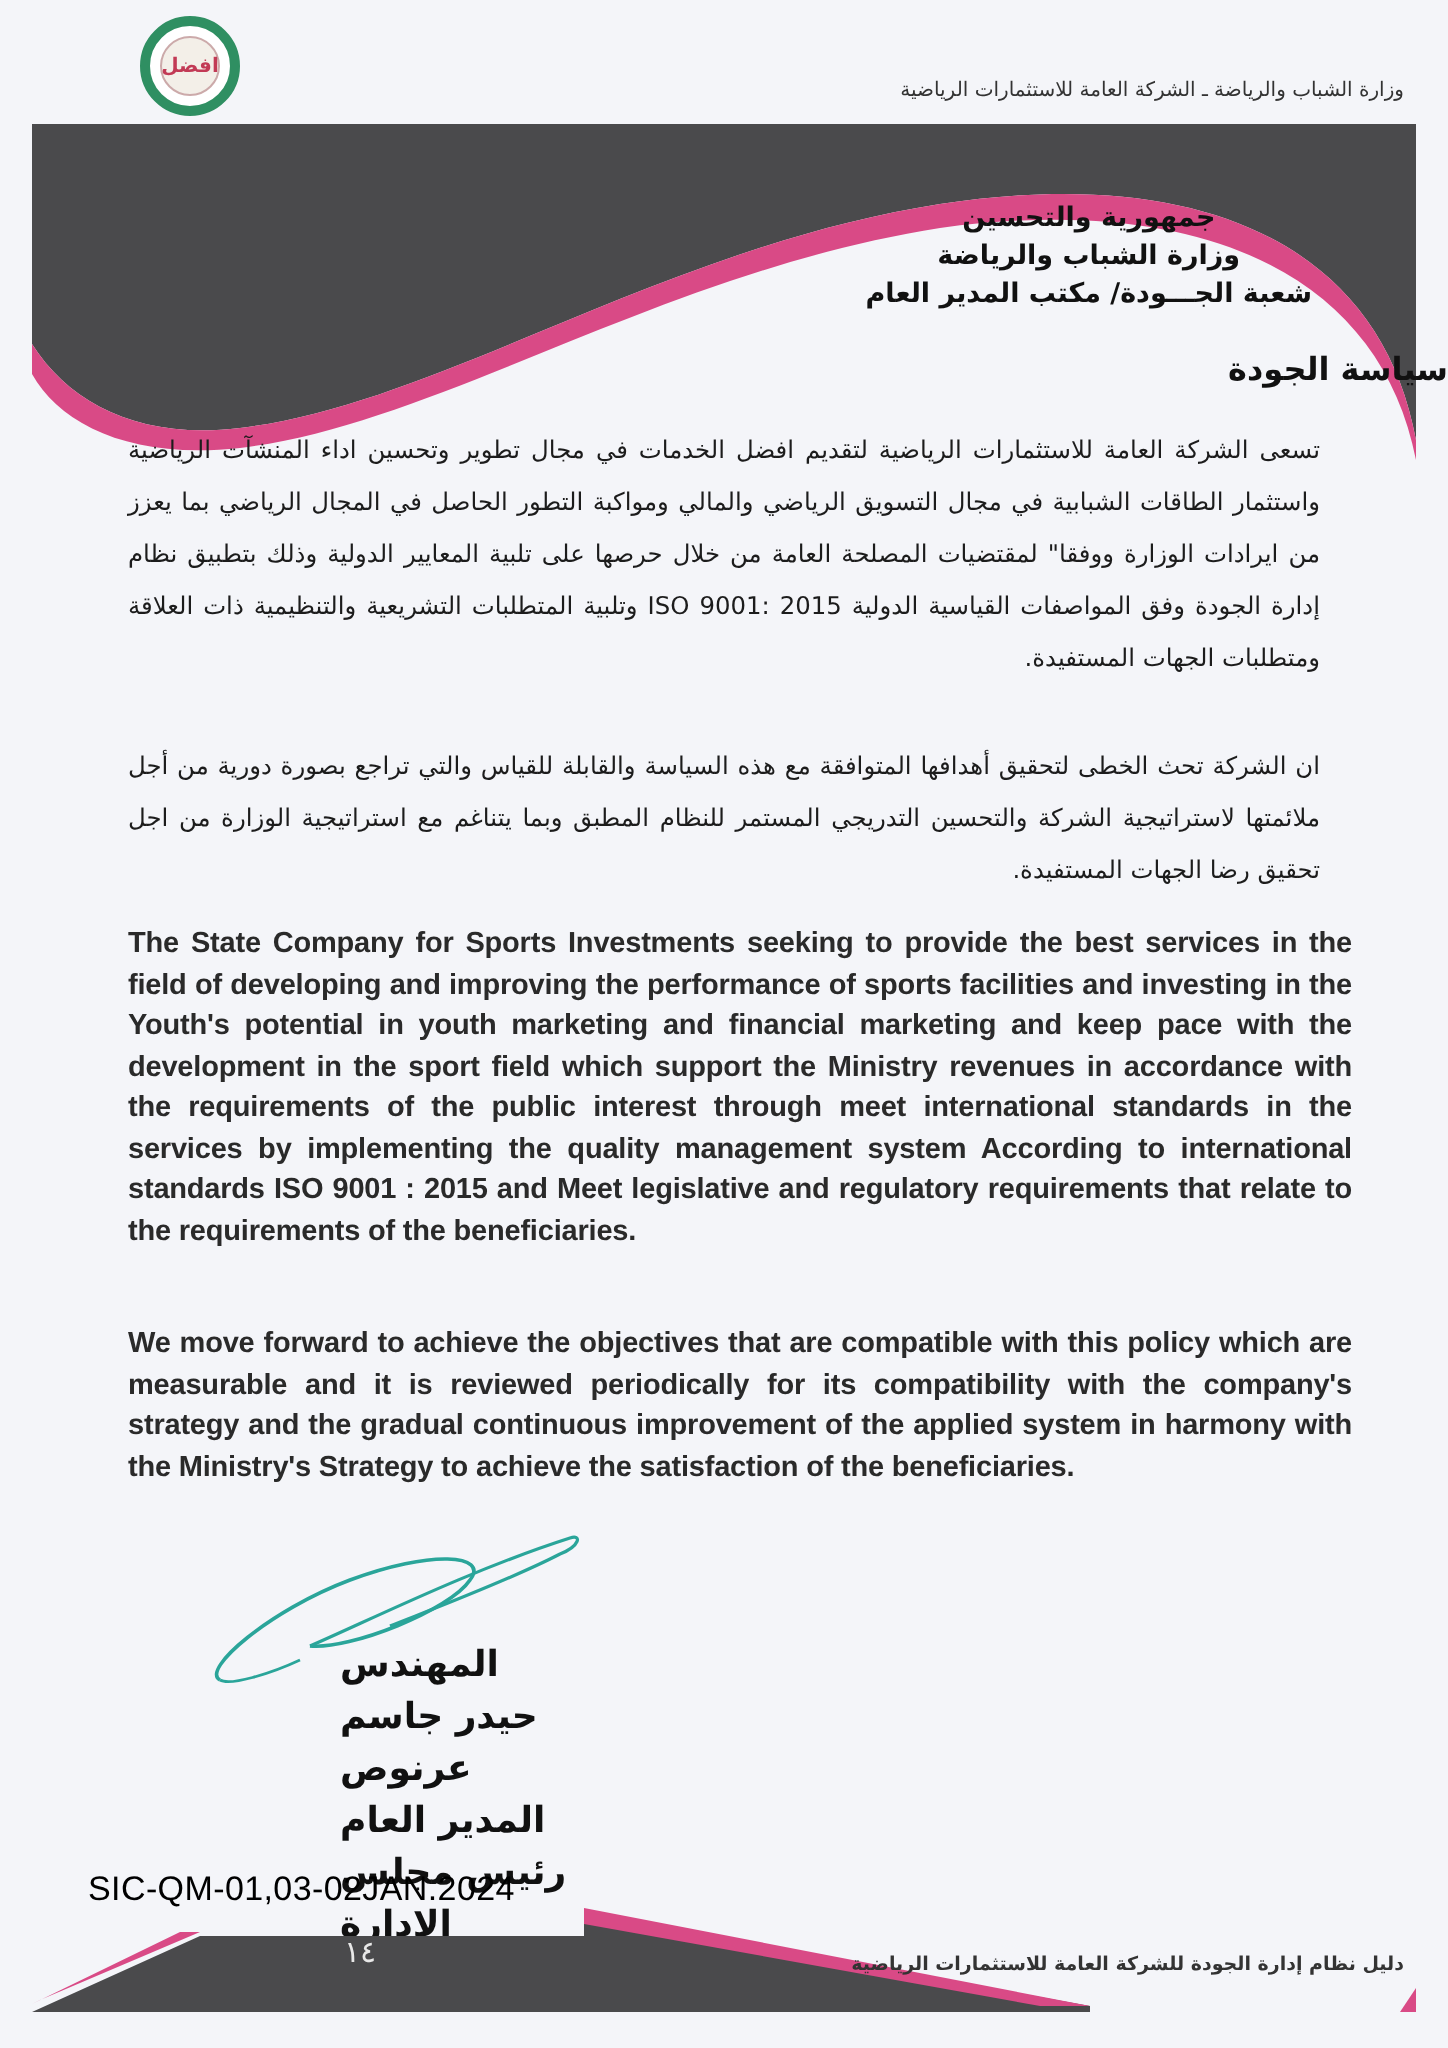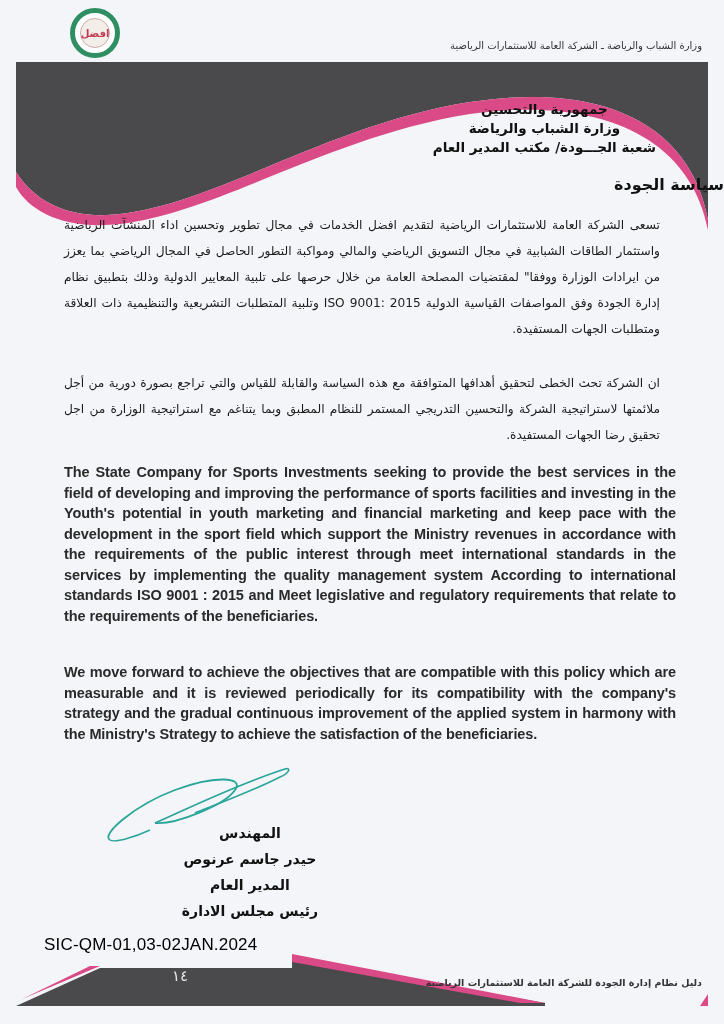--- a/index.html
+++ b/index.html
@@ -48,22 +48,22 @@
     left: 64px; width: 612px; text-align: justify;
     font-family: "Liberation Sans", sans-serif; font-weight: bold;
     font-size: 14.5px; line-height: 20.5px; color: #2a2a2a;
     letter-spacing: -0.1px;
   }
   .en1 { top: 462px; }
   .en2 { top: 662px; }
 
   .signature { left: 95px; top: 765px; width: 200px; height: 80px; }
   .sig-block {
-    left: 170px; top: 820px; width: 160px; text-align: center; direction: rtl;
-    font-weight: bold; font-size: 14px; line-height: 26px; color: #111;
+    left: 170px; top: 820px; width: 160px; text-align: left; direction: rtl;
+    font-weight: bold; font-size: 18px; line-height: 26px; color: #111;
   }
 
   .doc-code {
     left: 44px; top: 935px; font-family: "Liberation Sans", sans-serif;
     font-weight: normal; font-size: 17px; color: #000000; letter-spacing: 0.2px;
   }
   .footer-shape { left: 0; top: 950px; width: 724px; height: 70px; }
   .page-num {
     left: 160px; top: 967px; width: 40px; text-align: center;
     color: #e8e8e8; font-size: 15px;

